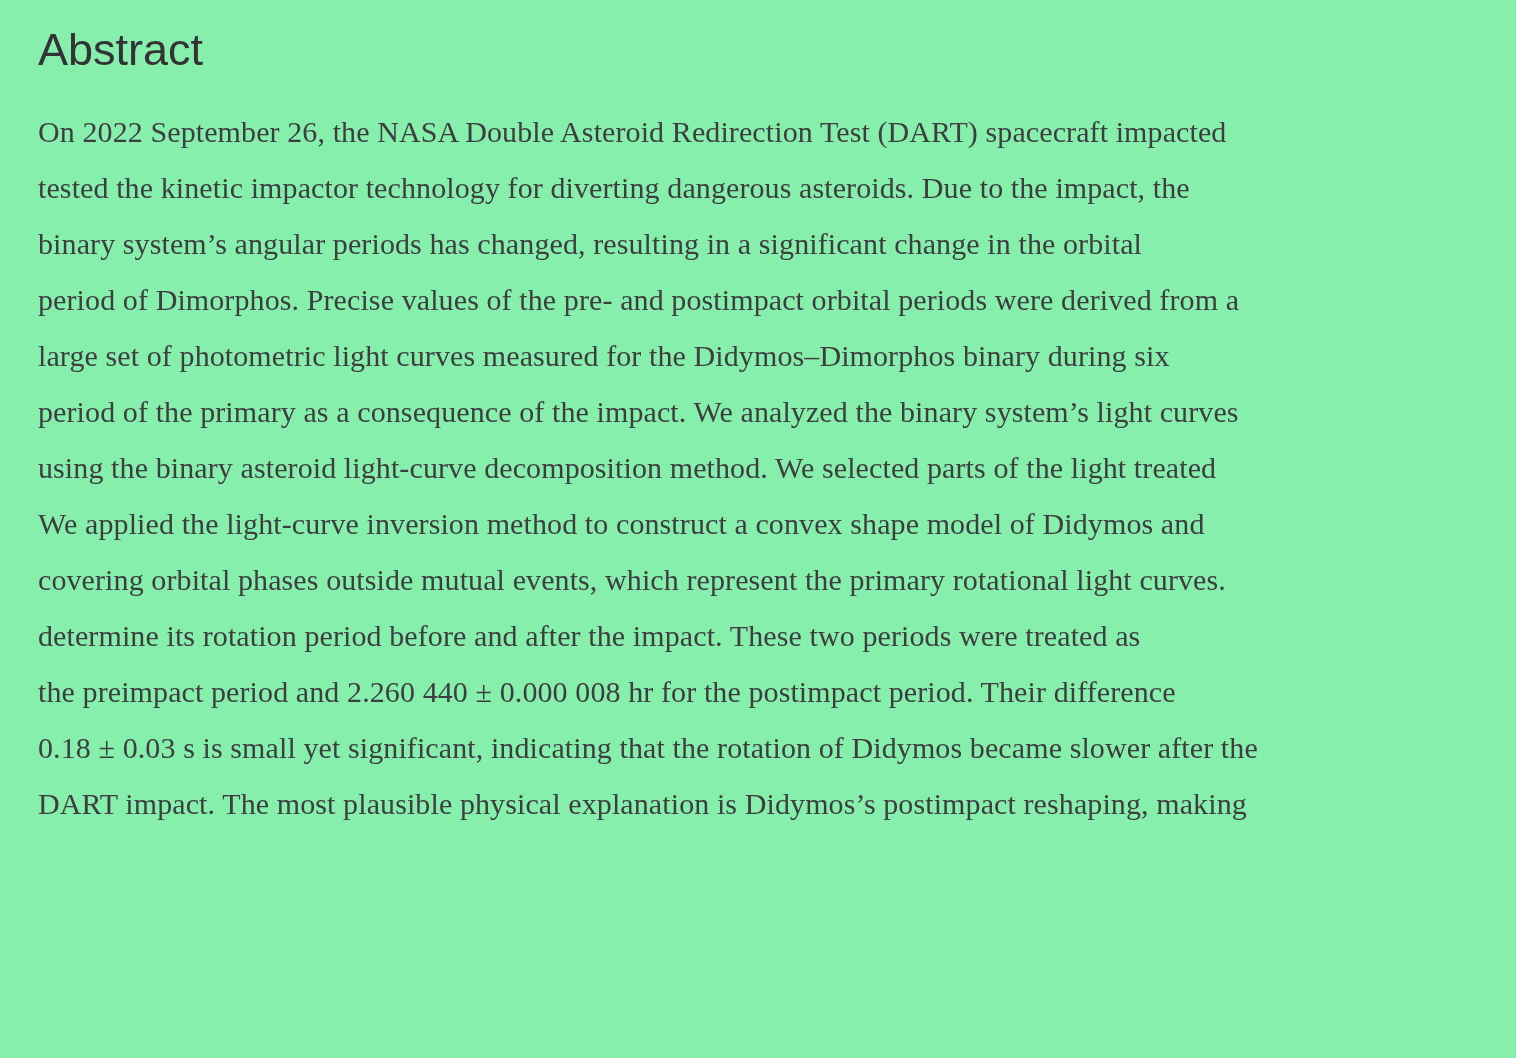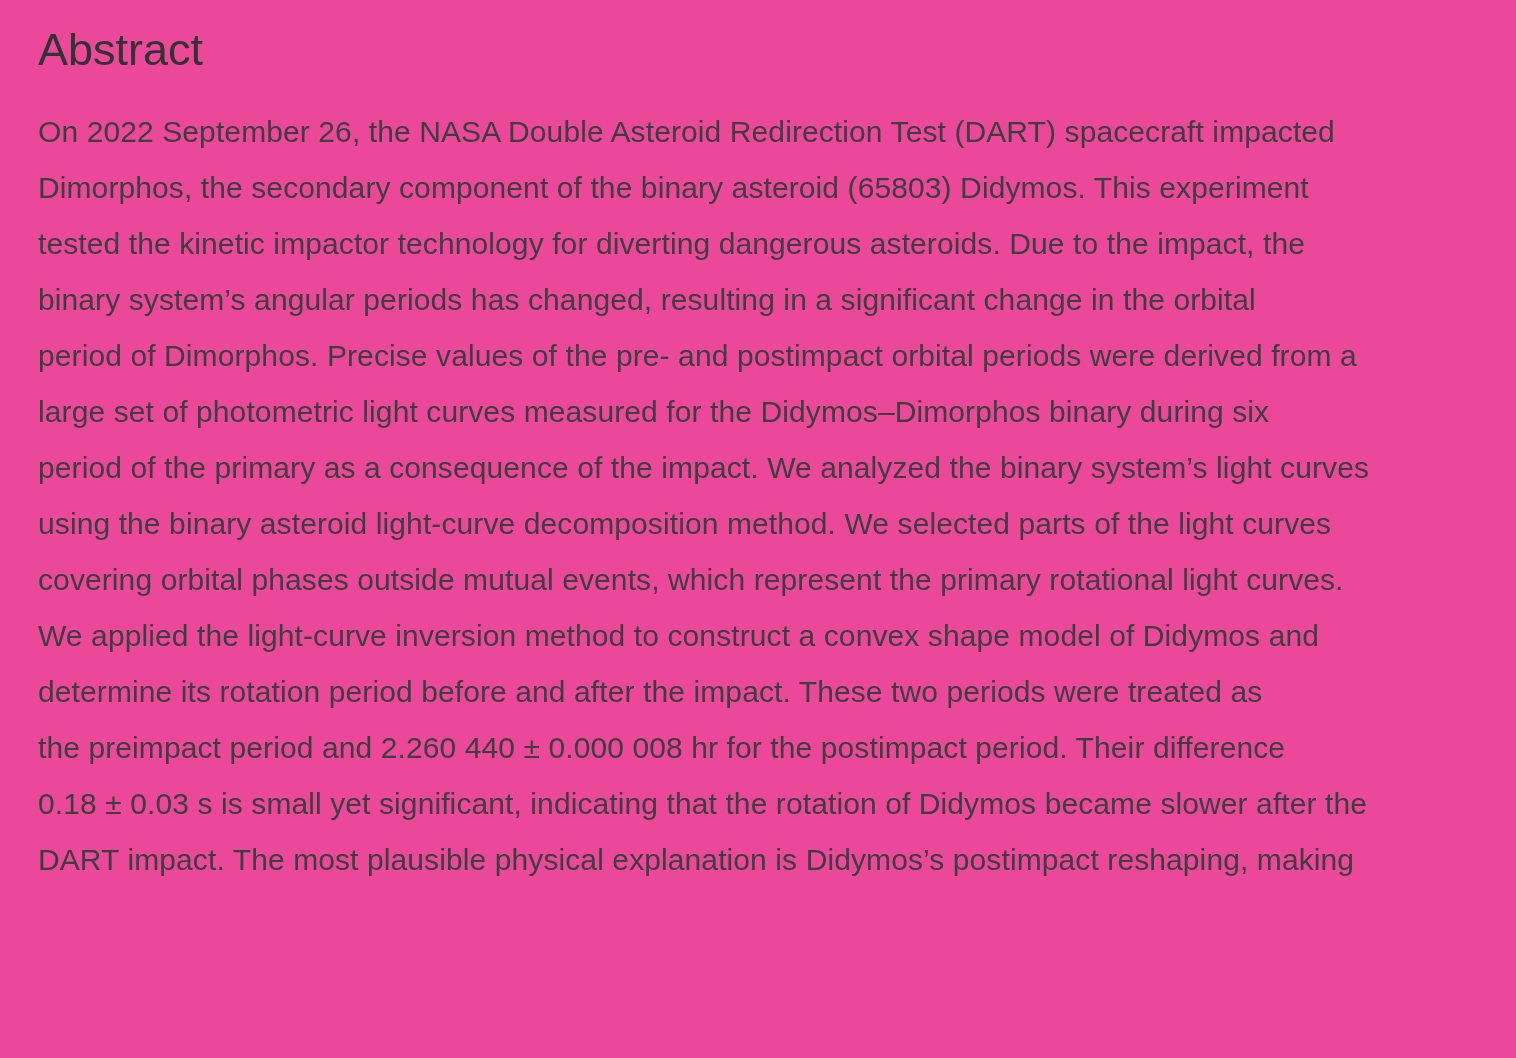--- a/index.html
+++ b/index.html
@@ -4,58 +4,58 @@
 <style>
   html, body {
     margin: 0;
     padding: 0;
     background: #ffffff;
   }
   .page {
     width: 1516px;
     height: 1058px;
     box-sizing: border-box;
-    background: #ec4899;
+    background: #86efac;
     padding: 24px 36px 0 38px;
     overflow: hidden;
     font-family: "Liberation Sans", "DejaVu Sans", sans-serif;
   }
   .abstract-heading {
     font-size: 45px;
     font-weight: 500;
     color: #333336;
     margin: 0 0 28px 0;
     line-height: 1.15;
     letter-spacing: 0px;
   }
   .abstract-body {
     color: #3e3e41;
     font-size: 30px;
     font-weight: 400;
+    font-family: Liberation Serif, serif;
   }
   .abstract-line {
     line-height: 56px;
     white-space: nowrap;
     letter-spacing: 0.1px;
   }
 </style>
 </head>
 <body>
 
 <div class="page">
   <h1 class="abstract-heading">Abstract</h1>
   <div class="abstract-body">
     <div class="abstract-line">On 2022 September 26, the NASA Double Asteroid Redirection Test (DART) spacecraft impacted</div>
-    <div class="abstract-line">Dimorphos, the secondary component of the binary asteroid (65803) Didymos. This experiment</div>
     <div class="abstract-line">tested the kinetic impactor technology for diverting dangerous asteroids. Due to the impact, the</div>
     <div class="abstract-line">binary system’s angular periods has changed, resulting in a significant change in the orbital</div>
     <div class="abstract-line">period of Dimorphos. Precise values of the pre- and postimpact orbital periods were derived from a</div>
     <div class="abstract-line">large set of photometric light curves measured for the Didymos–Dimorphos binary during six</div>
     <div class="abstract-line">period of the primary as a consequence of the impact. We analyzed the binary system’s light curves</div>
-    <div class="abstract-line">using the binary asteroid light-curve decomposition method. We selected parts of the light curves</div>
+    <div class="abstract-line">using the binary asteroid light-curve decomposition method. We selected parts of the light treated</div>
+    <div class="abstract-line">We applied the light-curve inversion method to construct a convex shape model of Didymos and</div>
     <div class="abstract-line">covering orbital phases outside mutual events, which represent the primary rotational light curves.</div>
-    <div class="abstract-line">We applied the light-curve inversion method to construct a convex shape model of Didymos and</div>
     <div class="abstract-line">determine its rotation period before and after the impact. These two periods were treated as</div>
     <div class="abstract-line">the preimpact period and 2.260 440 ± 0.000 008 hr for the postimpact period. Their difference</div>
     <div class="abstract-line">0.18 ± 0.03 s is small yet significant, indicating that the rotation of Didymos became slower after the</div>
     <div class="abstract-line">DART impact. The most plausible physical explanation is Didymos’s postimpact reshaping, making</div>
   </div>
 </div>
 
 </body></html>

